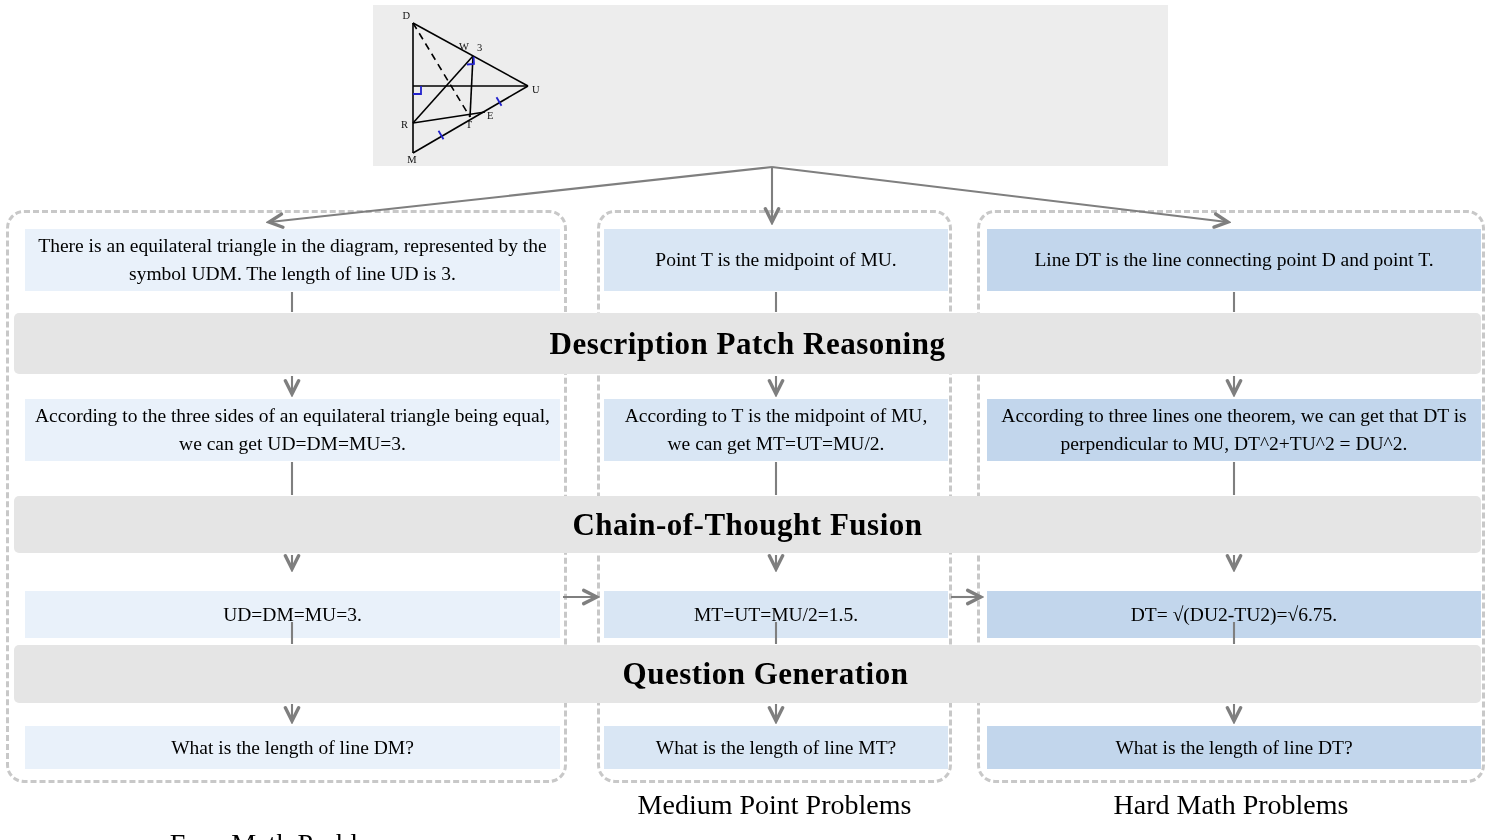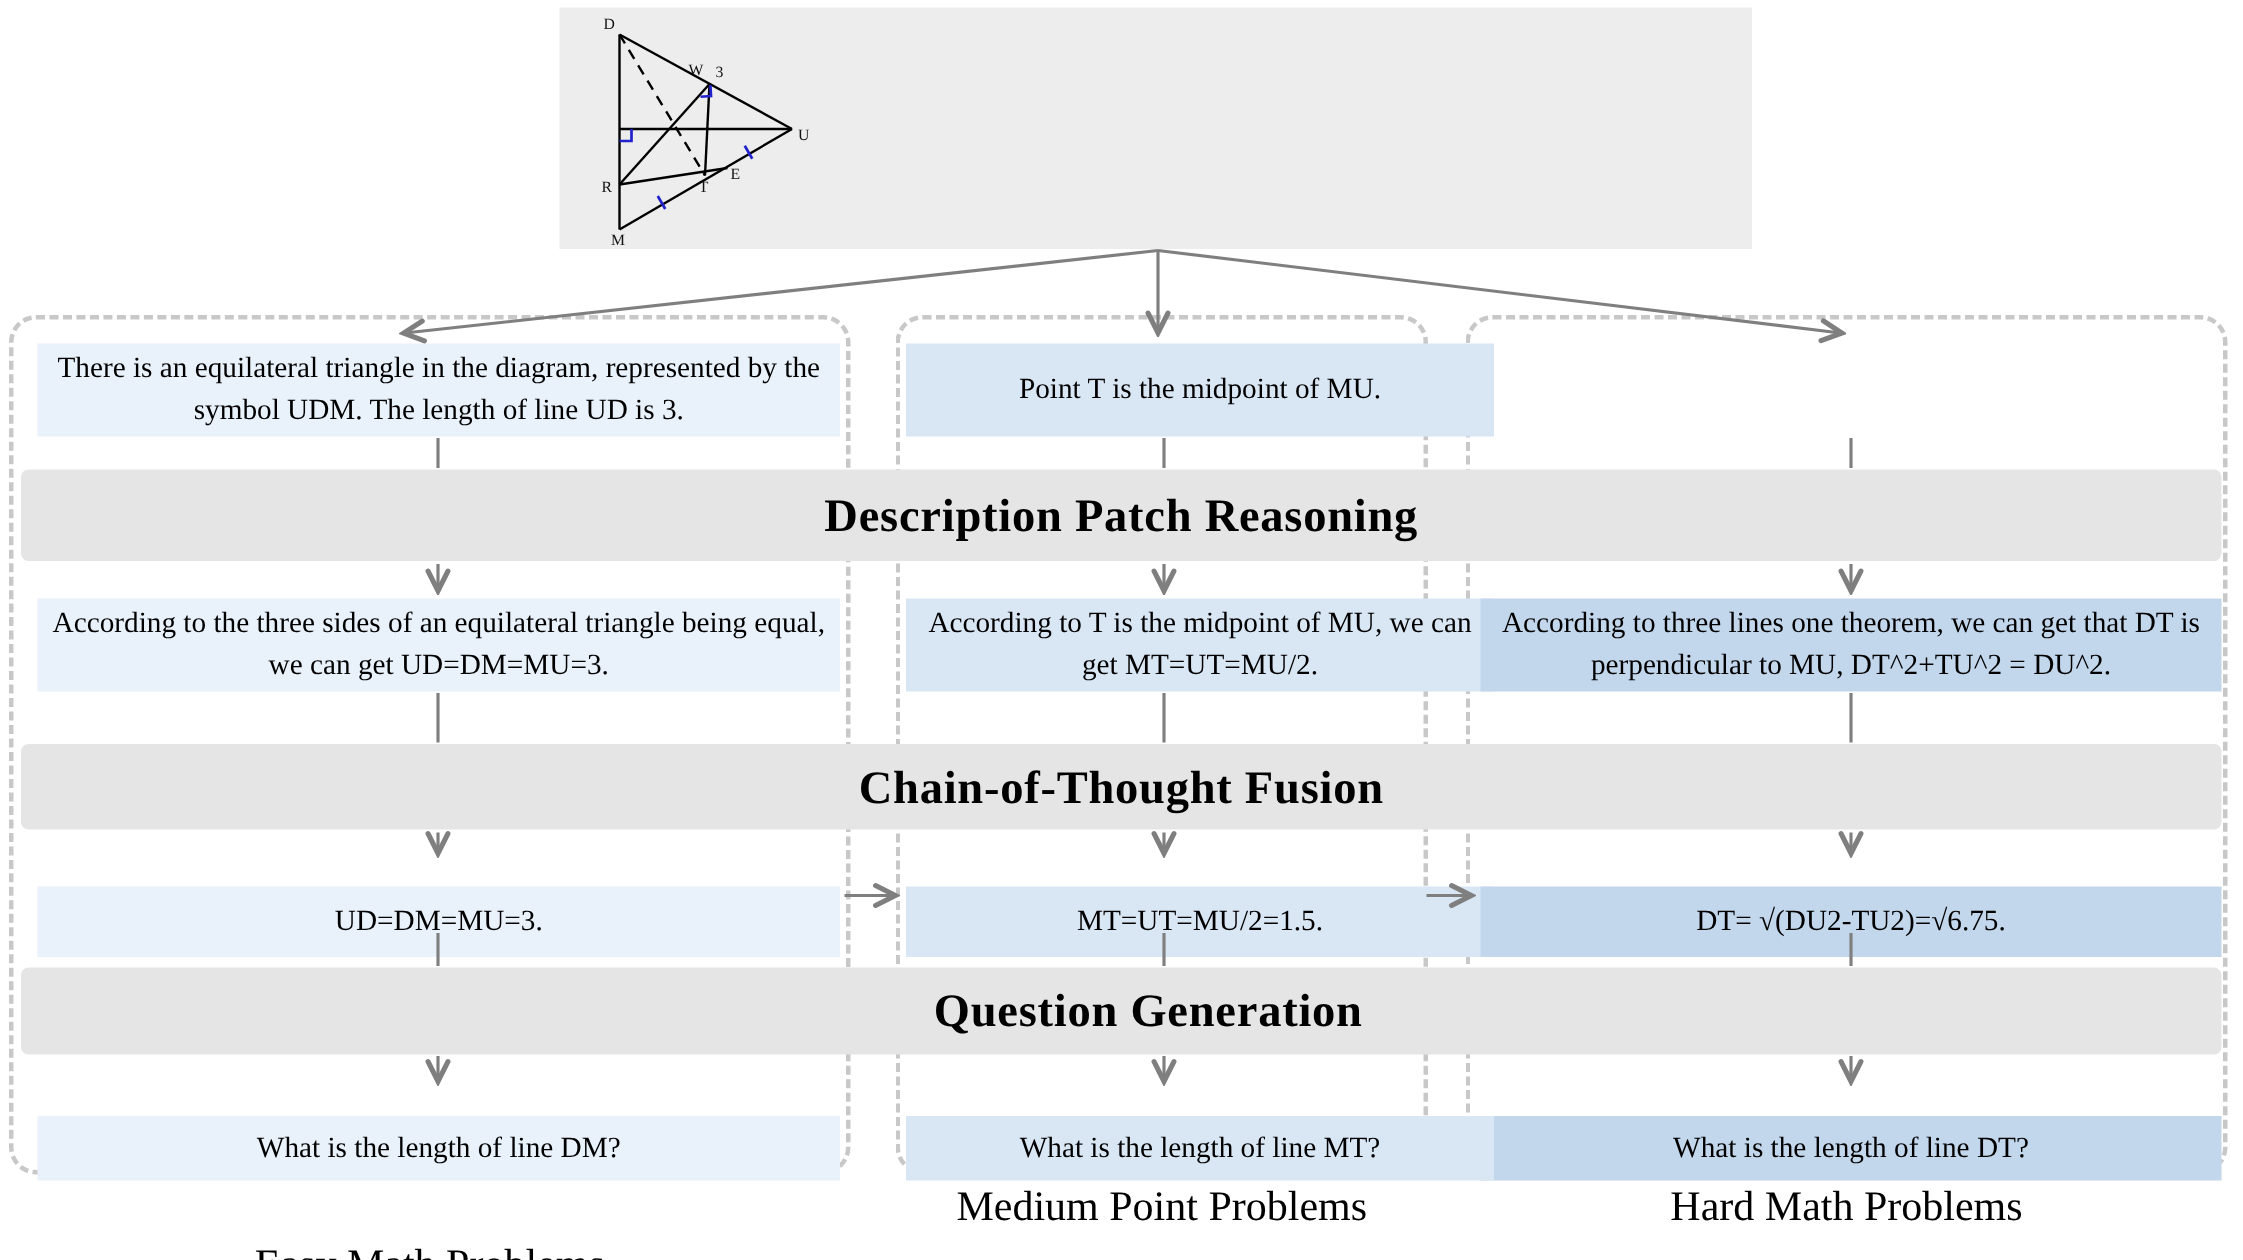--- a/index.html
+++ b/index.html
@@ -35,26 +35,26 @@
   .band.b2{top:496px; height:57px;}
   .band.b3{top:645px; height:58px;padding-left:36px;}
 
   
   .cell{position:absolute; display:flex; align-items:center; justify-content:center;
     text-align:center; font-size:19.5px; line-height:1.42; z-index:3; padding:2px 10px;}
   .easy-bg{background:var(--easy-box);}
   .med-bg{background:var(--medium-box);}
   .hard-bg{background:var(--hard-box);}
   .c-easy{left:25px; width:535px;}
-  .c-med{left:604px; width:392px;}
+  .c-med{left:604px; width:344px;}
   .c-hard{left:987px; width:494px;}
   .r1{top:229px; height:62px;}
   .r2{top:399px; height:62px;}
   .r3{top:591px; height:47px;}
-  .r4{top:744px; height:43px;}
+  .r4{top:726px; height:43px;}
 
   
   .col-label{position:absolute; top:789px; text-align:center; font-size:28px; z-index:3;}
   .l-easy{left:6px; width:561px;margin-top:39px;}
   .l-med{left:597px; width:355px;}
   .l-hard{left:977px; width:508px;}
 
   
   .overlay{position:absolute; left:0; top:0; width:1495px; height:840px;
     z-index:4; pointer-events:none;}
@@ -111,20 +111,21 @@
   </div>
   <div class="band b1">
     <span>Description Patch Reasoning</span>
   </div>
   <div class="band b3">
     <span>Question Generation</span>
   </div>
 
   <div class="cell c-easy r1 easy-bg">There is an equilateral triangle in the diagram, represented by the symbol UDM.  The length of line UD is 3.</div>
   <div class="cell c-med  r1 med-bg">Point T is the midpoint of MU.</div>
+  <div class="cell c-hard r1 hard-bg">Line DT  is the line connecting point D and point T.</div>
 
   <div class="cell c-easy r2 easy-bg">According to the three sides of an equilateral triangle being equal, we can get UD=DM=MU=3.</div>
   <div class="cell c-med  r2 med-bg">According to T is the midpoint of MU, we can get MT=UT=MU/2.</div>
   <div class="cell c-hard r2 hard-bg">According to three lines one theorem, we can get that DT  is perpendicular to MU, DT^2+TU^2  = DU^2.</div>
 
   <div class="cell c-easy r3 easy-bg">UD=DM=MU=3.</div>
   <div class="cell c-med  r3 med-bg">MT=UT=MU/2=1.5.</div>
   <div class="cell c-hard r3 hard-bg">DT= √(DU2-TU2)=√6.75.</div>
 
   <div class="cell c-easy r4 easy-bg">What is the length of line DM?</div>

